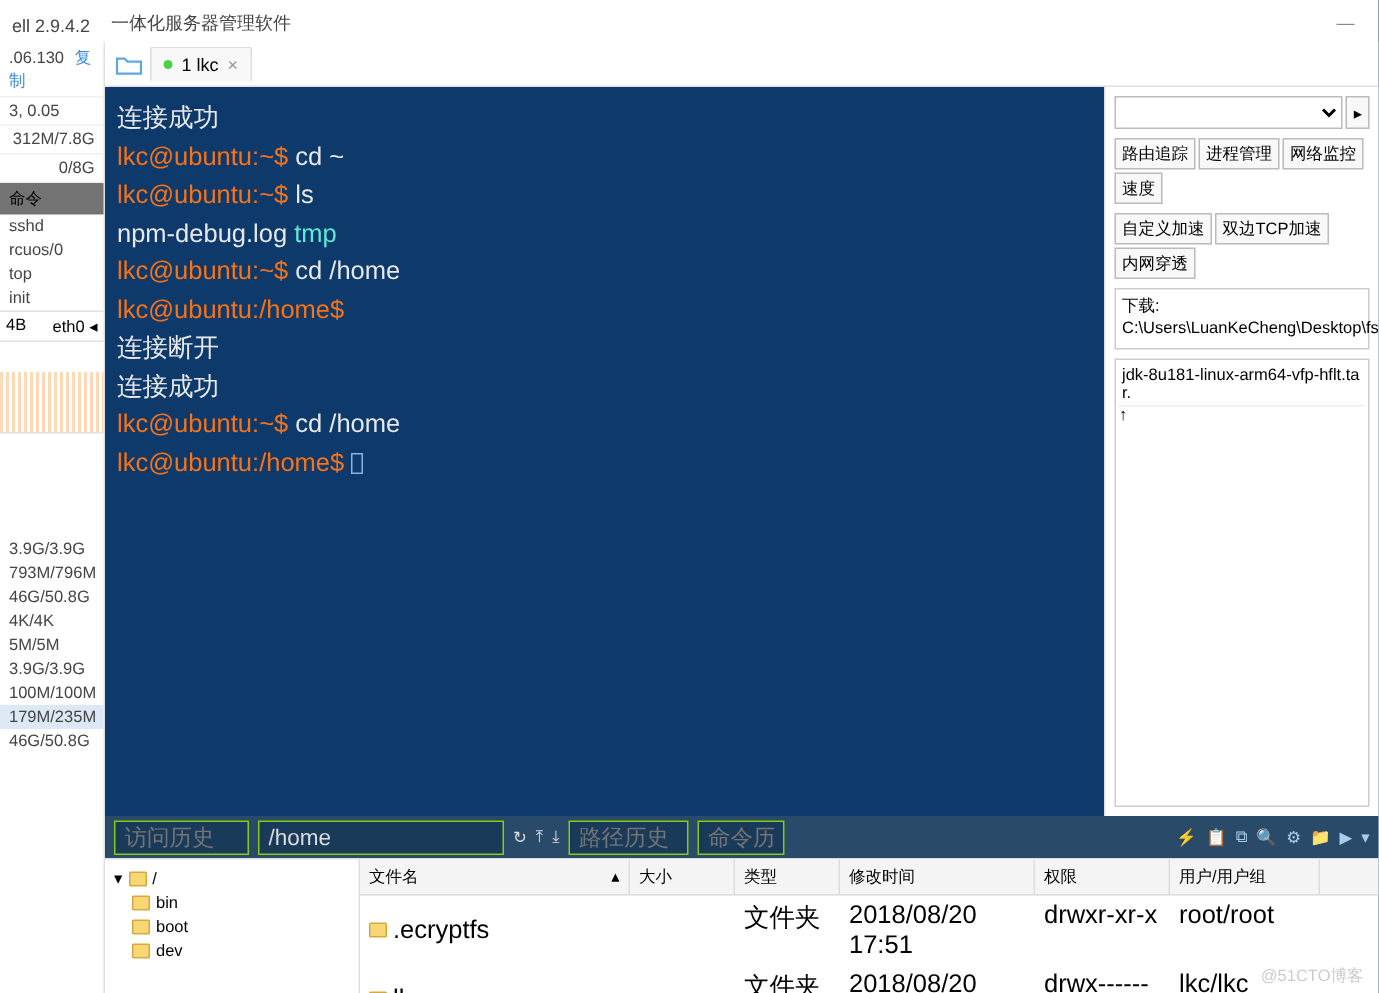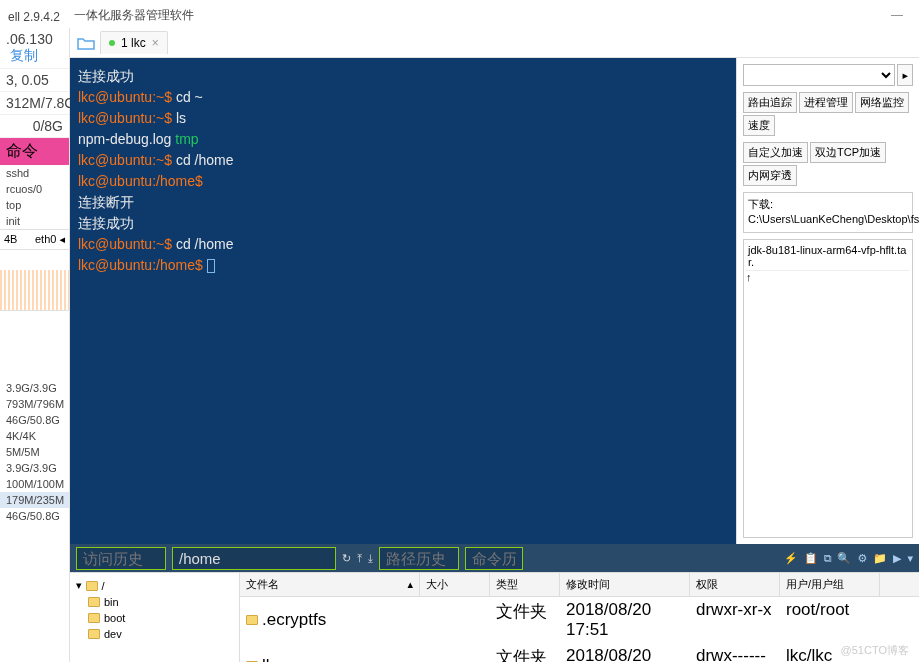--- a/index.html
+++ b/index.html
@@ -3,44 +3,44 @@
 <meta charset="utf-8">
 <style>
 * { margin: 0; padding: 0; box-sizing: border-box; font-family: "Microsoft YaHei", Arial, sans-serif; }
 body { width: 919px; height: 662px; background: #fff; font-size: 12px; overflow: hidden; position: relative; }
 
 .titlebar { height: 28px; padding: 4px 8px; color: #444; display: flex; align-items: flex-end; gap: 14px; }
 .main { display: flex; height: 634px; }
 
 
 .sidebar { width: 70px; border-right: 1px solid #e0e0e0; display: flex; flex-direction: column; }
-.sb-row { padding: 3px 6px; font-size: 14px; color: #444; text-align: right; border-bottom: 1px solid #f0f0f0; }
+.sb-row { padding: 3px 6px; font-size: 11px; color: #444; text-align: right; border-bottom: 1px solid #f0f0f0; }
 .sb-row.left { text-align: left; }
-.sb-cmd-hdr { background: #ec4899; padding: 3px 6px; font-size: 16px; }
+.sb-cmd-hdr { background: #737373; padding: 3px 6px; font-size: 11px; }
 .sb-cmd { padding: 2px 6px; font-size: 11px; color: #444; }
 .sb-eth { display: flex; justify-content: space-between; padding: 3px 4px; font-size: 11px; border-top: 1px solid #e0e0e0; border-bottom: 1px solid #e0e0e0; }
 .sb-graph { height: 60px; background: linear-gradient(to top, #fff 0%, #fff 100%); position: relative; }
 .sb-graph::before { content:""; position:absolute; bottom:0; left:0; right:0; height:40px; background: repeating-linear-gradient(to right, rgba(255,200,150,0.7) 0 2px, transparent 2px 4px); }
 .sb-graph2 { height: 70px; border-top: 1px solid #e0e0e0; }
 .sb-stats { }
 .sb-stats div { padding: 2px 6px; font-size: 11px; color: #444; text-align: left; }
 .sb-stats div.hl { background: #dce8f5; }
 
 
 .center { flex: 1; display: flex; flex-direction: column; background: #fff; }
 .tabbar { height: 30px; display: flex; align-items: center; border-bottom: 1px solid #e0e0e0; padding-left: 6px; gap: 4px; }
 .open-icon { width: 20px; height: 18px; display: flex; align-items: center; justify-content: center; color: #5ba7e8; font-size: 14px; }
 .tab { display: flex; align-items: center; gap: 6px; padding: 4px 8px; border: 1px solid #ddd; border-bottom: none; background: #f8f8f8; border-radius: 2px 2px 0 0; }
 .tab .dot { width: 6px; height: 6px; border-radius: 50%; background: #4cd04c; }
 .tab .close { color: #999; cursor: pointer; }
 
 .term-wrap { flex: 1; display: flex; }
-.terminal { flex: 1; background: #0d3a6b; color: #e8e8e8; font-family: Consolas, monospace; font-size: 14px; padding: 8px; line-height: 1.5; }
+.terminal { flex: 1; background: #0d3a6b; color: #e8e8e8; font-family: Consolas, monospace; font-size: 17px; padding: 8px; line-height: 1.5; }
 .terminal .prompt { color: #f97316; }
-.terminal .dir { color: #22c55e; }
+.terminal .dir { color: #5eead4; }
 .terminal .cursor { display: inline-block; width: 8px; height: 14px; border: 1px solid #7fb8e8; vertical-align: middle; }
 
 
 .rightpanel { width: 183px; background: #fff; border-left: 1px solid #ddd; padding: 6px; display: flex; flex-direction: column; gap: 6px; }
 .rp-dropdown { width: 100%; height: 22px; border: 1px solid #bbb; background: #fff; }
 .rp-btns { display: flex; flex-wrap: wrap; gap: 2px; }
 .rp-btn { border: 1px solid #bbb; padding: 2px 4px; font-size: 11px; background: #f8f8f8; white-space: nowrap; }
 .rp-download { border: 1px solid #ccc; padding: 4px; font-size: 11px; line-height: 1.4; }
 .rp-filelist { border: 1px solid #ccc; flex: 1; font-size: 11px; padding: 2px; }
 .rp-file { padding: 2px; border-bottom: 1px solid #eee; word-break: break-all; }

